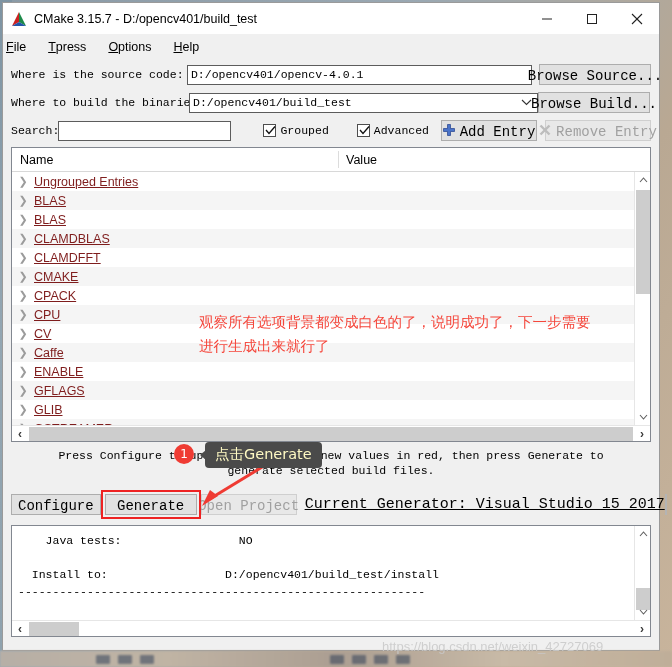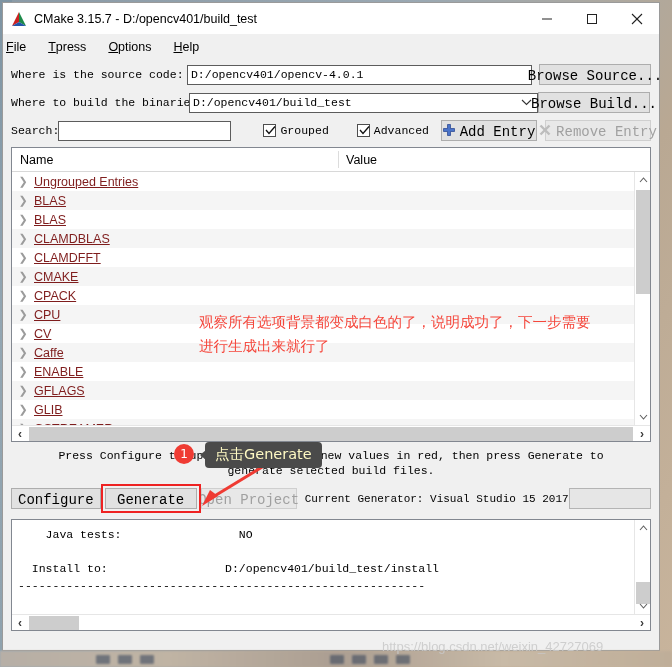--- a/index.html
+++ b/index.html
@@ -141,29 +141,29 @@
   .hsb .arrow.left { left: 0; } .hsb .arrow.right { right: 0; }
   .hsb .thumb { position: absolute; top: 1px; height: 14px; background: #cdcdcd; }
 
   
   #hint {
     text-align: center; padding: 6px 20px 4px 20px;
     font-family: "Liberation Mono", monospace; font-size: 11.5px; color: #000; line-height: 15px;
   }
 
   
-  #actionbar { display: flex; align-items: center; margin-top: 2px; position: relative; }
+  #actionbar { display: flex; align-items: center; margin-top: 8px; position: relative; }
   #genwrap { position: relative; padding: 4px; }
   #genhl {
     position: absolute; left: 0; top: 0; right: 0; bottom: 0;
     border: 2px solid #ee2222;
   }
   #generator-label {
-    font-family: "Liberation Mono", monospace; font-size: 11px; color: #000;
-    margin-left: 8px; white-space: nowrap;
+    font-family: "Liberation Mono", monospace; font-size: 15px; color: #000;
+    margin-left: 8px; white-space: nowrap; text-decoration: underline;
   }
   #progress {
     margin-left: auto; width: 124px; height: 21px;
     border: 1px solid #b4b4b4; background: #e6e6e6;
   }
 
   
   #logwrap {
     border: 1px solid #828790; background: #fff; position: relative;
     height: 112px; margin-top: 6px; overflow: hidden; flex: 0 0 auto;

